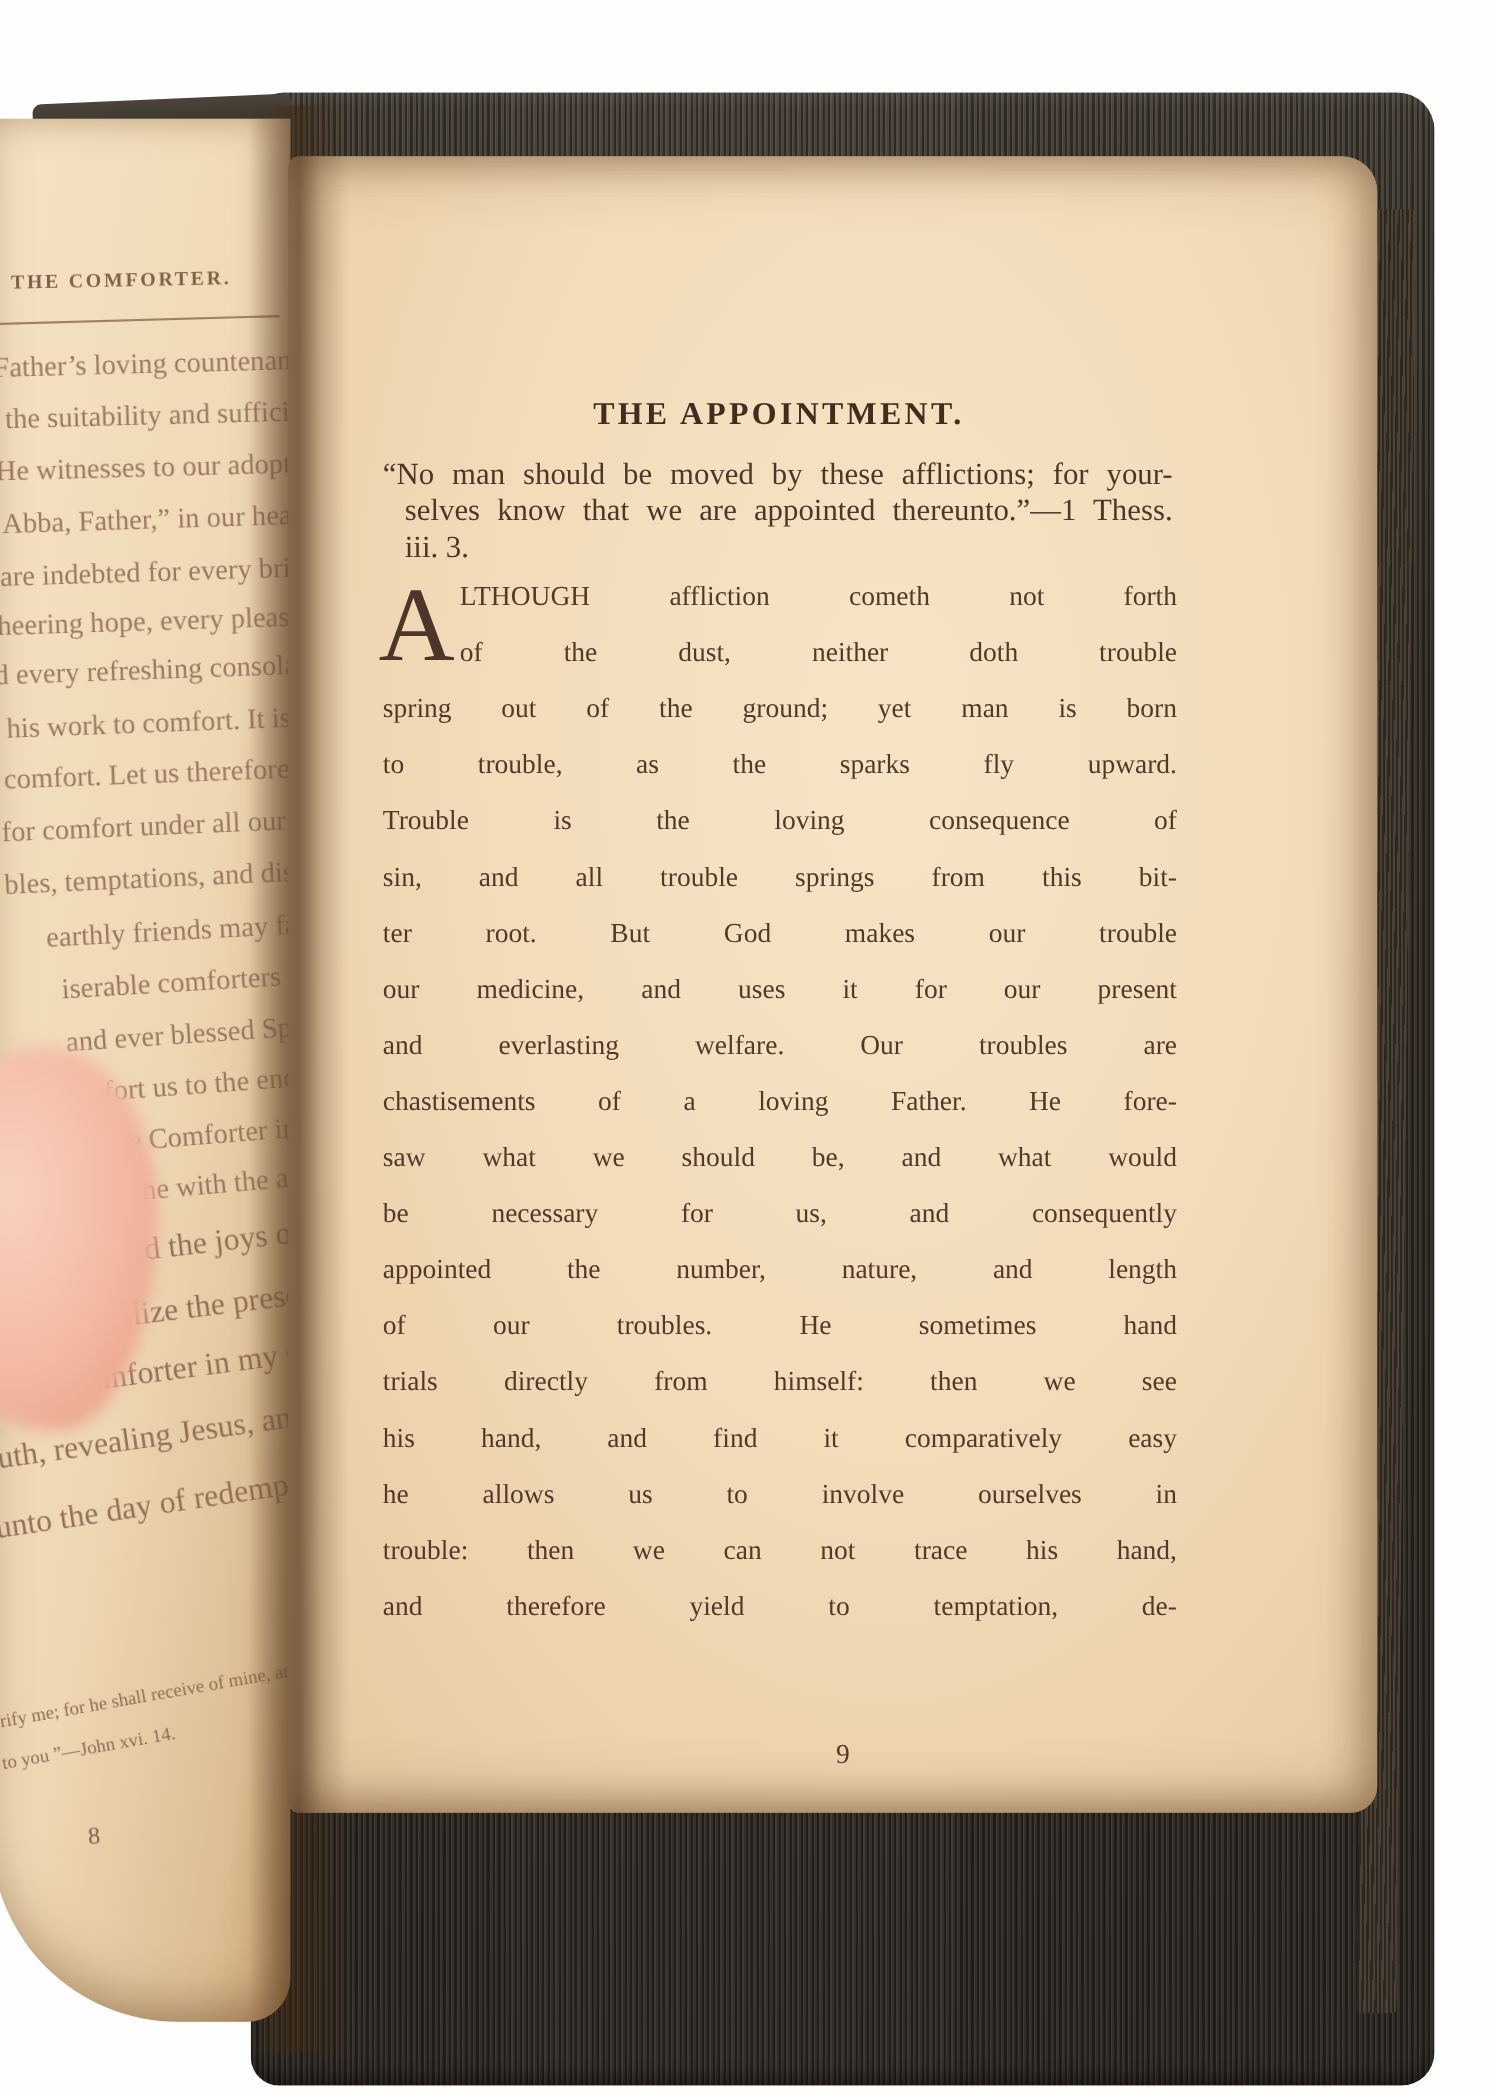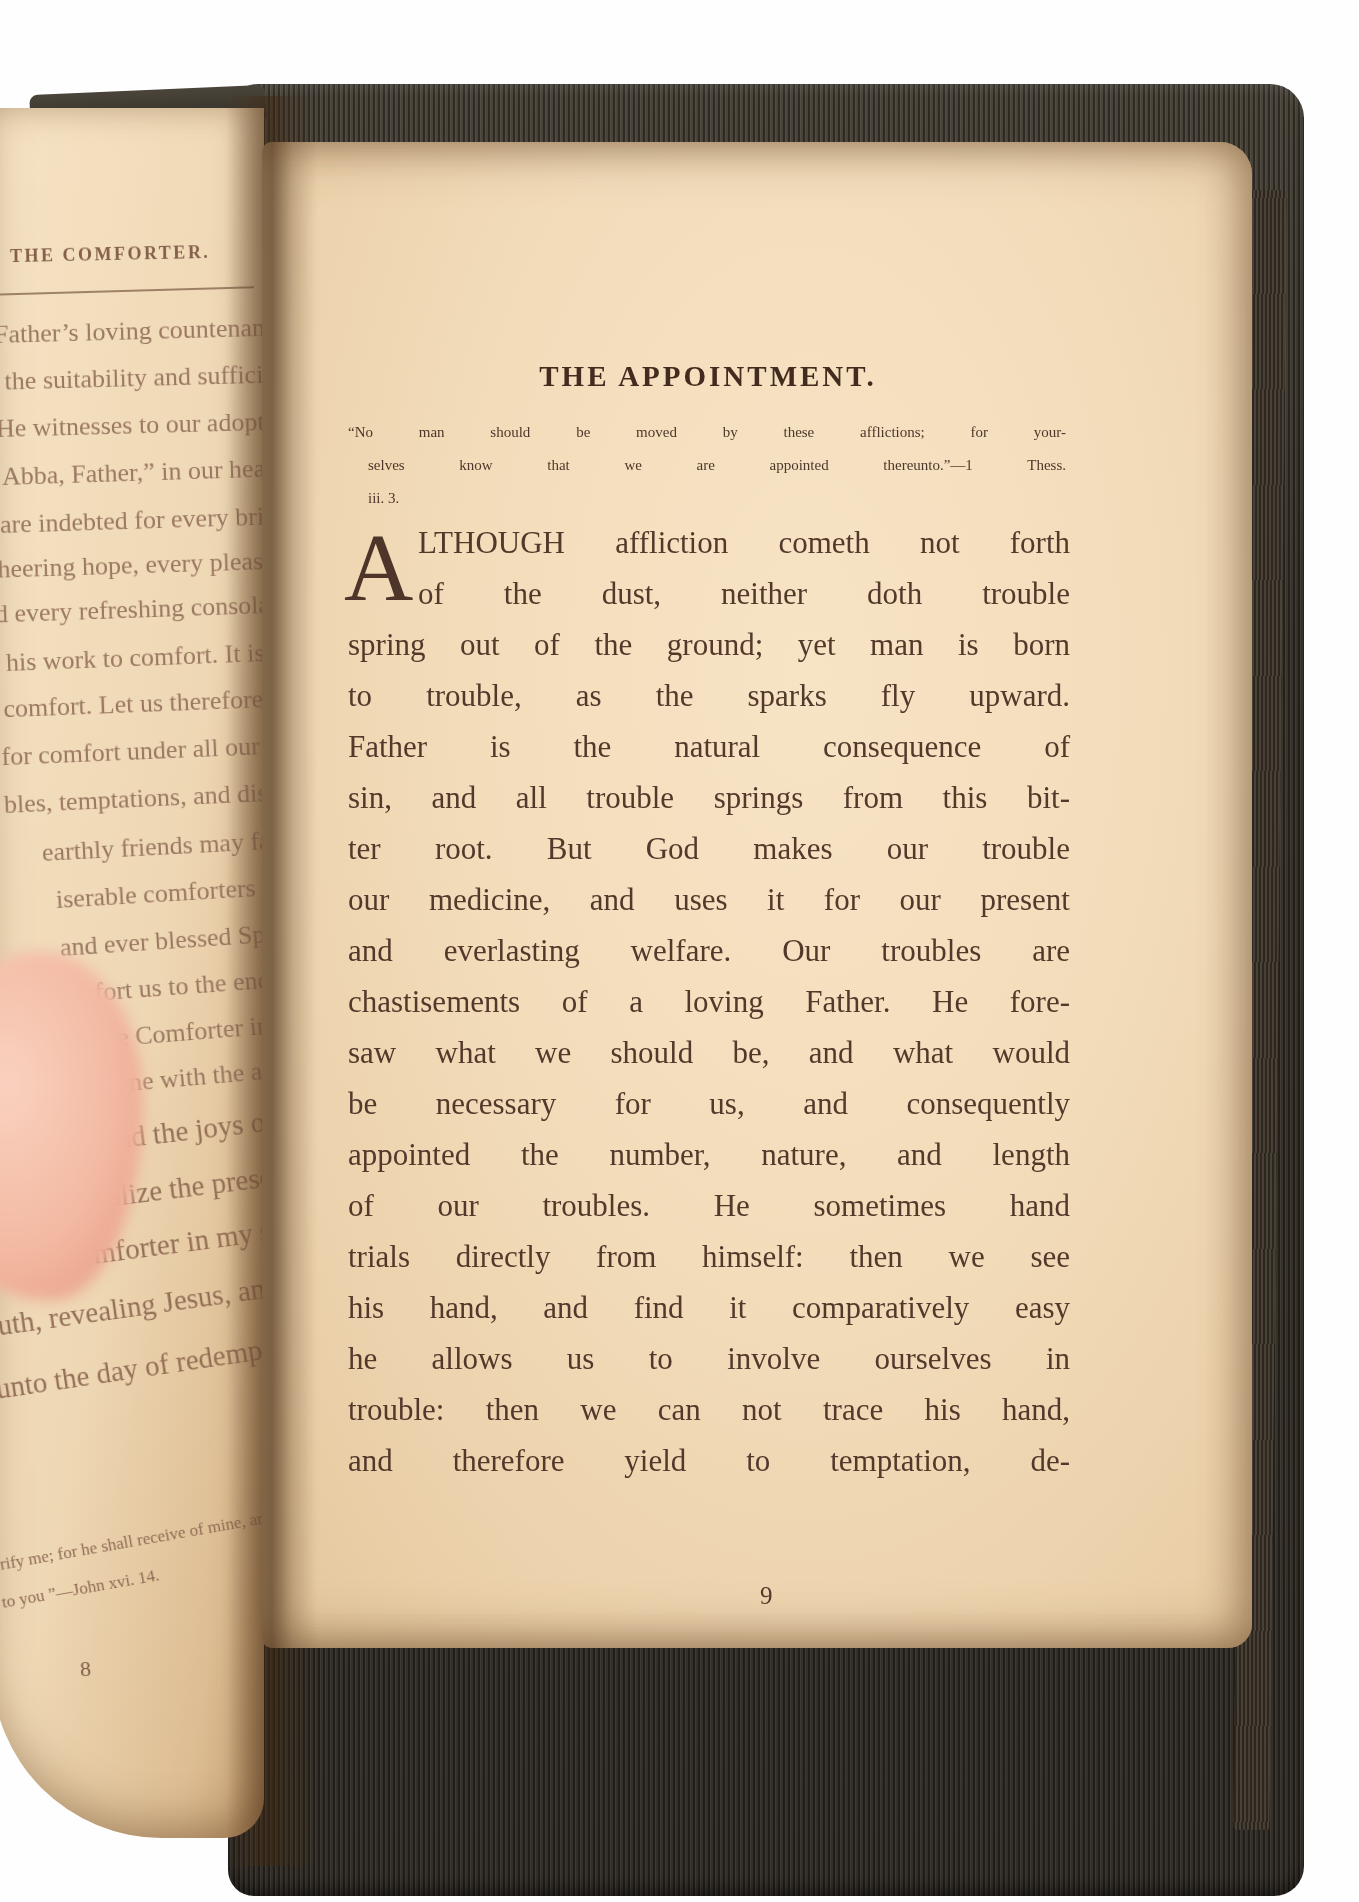--- a/index.html
+++ b/index.html
@@ -39,25 +39,25 @@
   
   .right-page{position:absolute;left:262px;top:142px;width:990px;height:1506px;z-index:2;overflow:hidden;
          border-radius:10px 32px 24px 10px;
          background:radial-gradient(ellipse at 55% 35%, #f7e4c5 0%, #f2dcba 45%, #ecd2ac 75%, #e3c69c 100%);
          box-shadow:inset 16px 0 32px rgba(107,73,41,.33),
                     inset -18px 0 36px rgba(110,75,45,.3),
                     inset 0 -20px 44px rgba(120,85,50,.28),
                     inset 0 22px 46px rgba(125,90,55,.2);}
   .rp-title{position:absolute;left:86px;top:218px;width:720px;text-align:center;white-space:nowrap;
          font-weight:bold;font-size:29px;letter-spacing:3px;color:#432c1f;}
-  .epi{position:absolute;left:86px;width:718px;white-space:normal;font-size:15px;line-height:30px;
+  .epi{position:absolute;left:86px;width:718px;white-space:normal;font-size:28px;line-height:30px;
          color:#4e372a;}
   .epi.just{text-align:justify;text-align-last:justify;}
   .body-block{position:absolute;left:86px;top:375px;width:722px;color:#53392b;}
-  .body-line{position:relative;height:51px;line-height:51px;font-size:31px;white-space:normal;
+  .body-line{position:relative;height:51px;line-height:51px;font-size:25px;white-space:normal;
          text-align:justify;text-align-last:justify;}
   .body-line.indent{margin-left:70px;}
   .drop-cap{position:absolute;left:82px;top:378px;font-size:96px;line-height:96px;color:#4d352a;
          font-family:"Liberation Serif",serif;}
   .rp-num{position:absolute;left:498px;top:1440px;font-size:25px;color:#53392b;}
 
   
   .gutter{position:absolute;left:226px;top:96px;width:92px;height:1770px;z-index:3;pointer-events:none;
          background:linear-gradient(90deg,transparent 0%,rgba(74,46,21,.30) 28%,rgba(64,40,18,.52) 50%,
                     rgba(74,46,21,.2) 72%,transparent 100%);}
@@ -115,21 +115,21 @@
     <div class="epi just" style="top:308px;left:106px;width:698px">selves know that we are appointed thereunto.”—1 Thess.</div>
     <div class="epi" style="top:341px;left:106px">iii. 3.</div>
 
     <div class="drop-cap">A</div>
 
     <div class="body-block">
       <div class="body-line indent">LTHOUGH affliction cometh not forth</div>
       <div class="body-line indent">of the dust, neither doth trouble</div>
       <div class="body-line">spring out of the ground; yet man is born</div>
       <div class="body-line">to trouble, as the sparks fly upward.</div>
-      <div class="body-line">Father is the natural consequence of</div>
+      <div class="body-line">Trouble is the loving consequence of</div>
       <div class="body-line">sin, and all trouble springs from this bit-</div>
       <div class="body-line">ter root.  But God makes our trouble</div>
       <div class="body-line">our medicine, and uses it for our present</div>
       <div class="body-line">and everlasting welfare.  Our troubles are</div>
       <div class="body-line">chastisements of a loving Father.  He fore-</div>
       <div class="body-line">saw what we should be, and what would</div>
       <div class="body-line">be necessary for us, and consequently</div>
       <div class="body-line">appointed the number, nature, and length</div>
       <div class="body-line">of our troubles.  He sometimes hand</div>
       <div class="body-line">trials directly from himself:  then we see</div>

